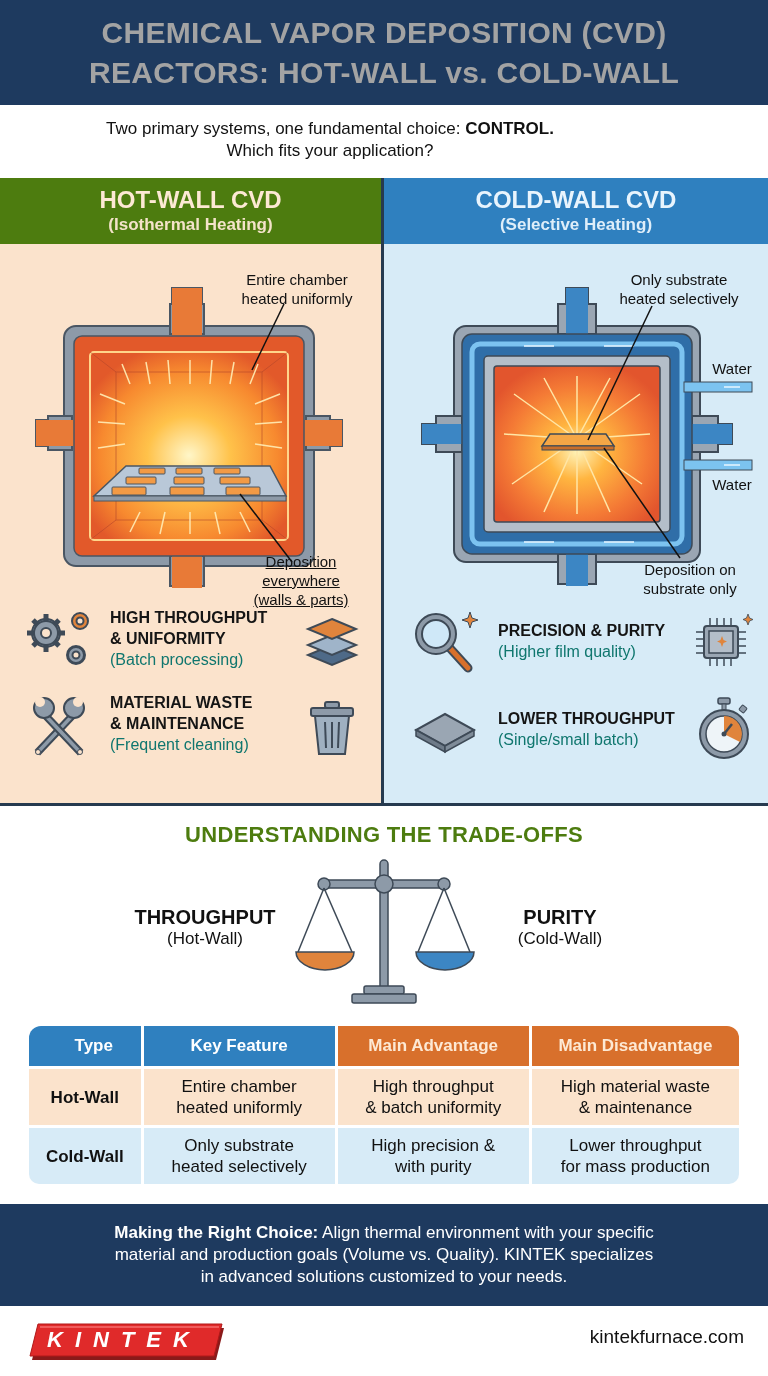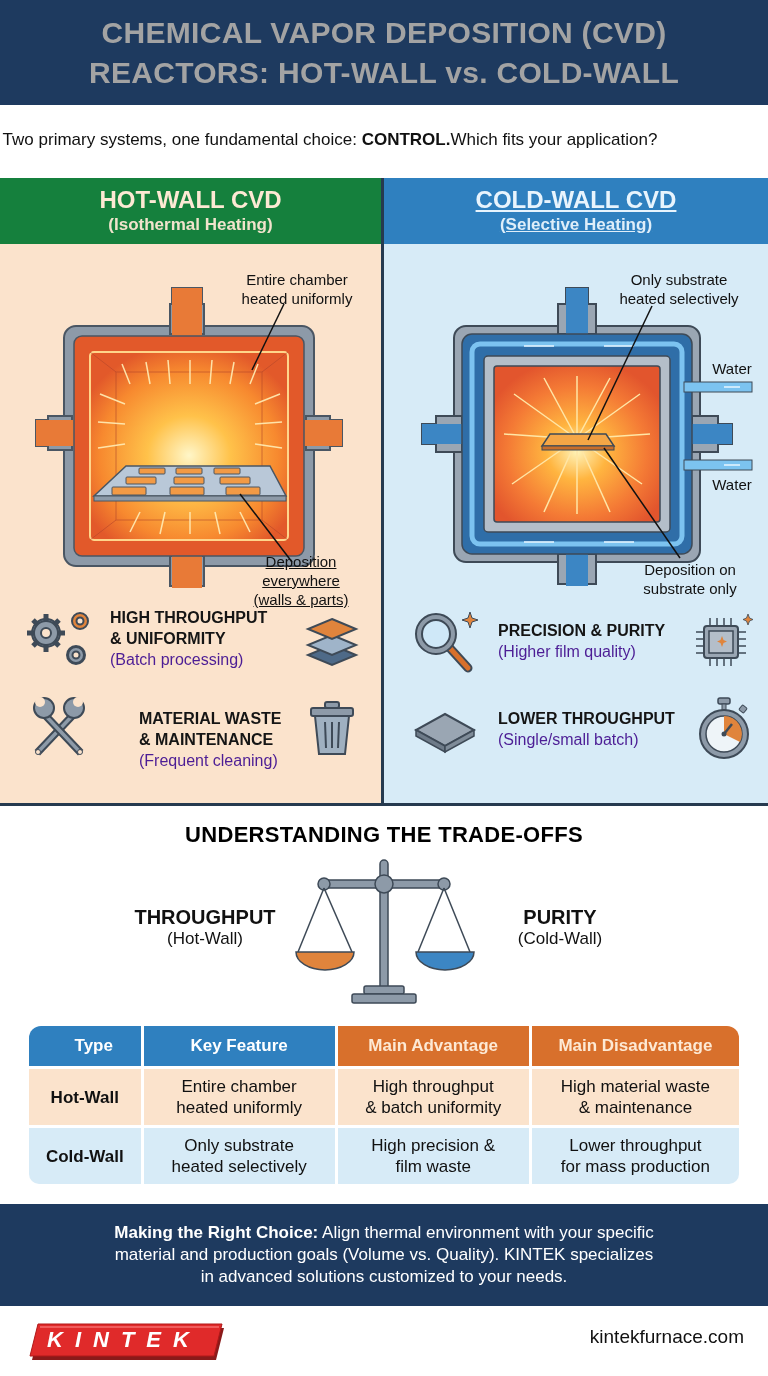--- a/index.html
+++ b/index.html
@@ -2,44 +2,44 @@
 <html><head>
 <meta charset="utf-8">
 <style>
   * { box-sizing: border-box; margin: 0; padding: 0; }
   html, body { width: 768px; height: 1376px; background: #ffffff; overflow: hidden; }
   body { font-family: "Liberation Sans", "DejaVu Sans", sans-serif; color: #111; position: relative; }
 
   .header { position: absolute; left: 0; top: 0; width: 768px; height: 105px; background: #1e3a5f; display: flex; flex-direction: column; align-items: center; justify-content: center; }
   .header .t { color: #a3a3a3; font-weight: bold; font-size: 30px; letter-spacing: 0.3px; line-height: 40px; text-align: center; }
 
-  .intro { position: absolute; left: 0; top: 105px; width: 660px; height: 70px; display: flex; flex-direction: row; align-items: center; justify-content: center; }
+  .intro { position: absolute; left: 0; top: 105px; width: 660px; height: 70px; display: flex; flex-direction: column; align-items: center; justify-content: center; }
   .intro .l { font-size: 17px; line-height: 22px; color: #111; text-align: center; }
   .intro b { font-weight: bold; }
 
   .panel { position: absolute; top: 178px; height: 628px; border-bottom: 3px solid #263a4f; }
   .panel.hot { left: 0; width: 384px; background: #fbe3cc; border-right: 3px solid #263a4f; }
   .panel.cold { left: 384px; width: 384px; background: #d7ebf7; }
   .panel-head { height: 66px; display: flex; flex-direction: column; align-items: center; justify-content: center; }
-  .hot .panel-head { background: #15803d; text-align: center; }
+  .hot .panel-head { background: #4d7c0f; text-align: center; }
   .cold .panel-head { background: #2f80bf; }
   .panel-head .ttl { color: #fff; font-weight: bold; font-size: 24px; line-height: 28px; }
   .panel-head .sub { color: #fff; font-weight: bold; font-size: 17px; line-height: 22px; opacity: .95; }
   .hot .panel-head .ttl, .hot .panel-head .sub { color: #fde9d4; }
-  .cold .panel-head .ttl, .cold .panel-head .sub { color: #e8f4fd; text-decoration: underline; }
+  .cold .panel-head .ttl, .cold .panel-head .sub { color: #e8f4fd; }
 
   .diagram { position: absolute; left: 0; top: 66px; width: 100%; height: 370px; }
   .ann { position: absolute; font-size: 15px; line-height: 19px; text-align: center; color: #111; }
 
   .feat { position: absolute; display: flex; align-items: center; }
   .feat .txt { position: absolute; }
   .feat .bold { font-weight: bold; font-size: 16px; line-height: 21px; color: #151515; }
-  .feat .norm { font-size: 16px; line-height: 21px; color: #4c1d95; }
-
-  .tradeoff-title { position: absolute; left: 0; top: 822px; width: 768px; text-align: center; font-weight: bold; font-size: 22px; color: #000000; letter-spacing: 0.3px; }
+  .feat .norm { font-size: 16px; line-height: 21px; color: #0f766e; }
+
+  .tradeoff-title { position: absolute; left: 0; top: 822px; width: 768px; text-align: center; font-weight: bold; font-size: 22px; color: #4d7c0f; letter-spacing: 0.3px; }
   .scale-lab { position: absolute; text-align: center; }
   .scale-lab .b { font-weight: bold; font-size: 20px; line-height: 22px; }
   .scale-lab .n { font-size: 17px; line-height: 22px; }
 
   table.cmp { position: absolute; left: 26px; top: 1023px; width: 716px; border-collapse: separate; border-spacing: 3px 3px; }
   table.cmp th { height: 40px; color: #fff; font-size: 17px; font-weight: bold; text-align: center; }
   table.cmp th.blue { background: #2f80bf; }
   table.cmp th.orange { background: #d8702c; color: #fde9d4; }
   table.cmp th.first { border-top-left-radius: 12px; padding-left: 18px; }
   table.cmp th.last { border-top-right-radius: 12px; margin-top: 48px; }
@@ -196,21 +196,21 @@
         <path d="M10 54 L46 16 L50 20 L14 58 Z"></path>
         <path d="M56 54 L20 16 L16 20 L52 58 Z"></path>
         <circle cx="48" cy="12" r="10"></circle>
         <circle cx="18" cy="12" r="10"></circle>
       </g>
       <circle cx="52" cy="6" r="5" fill="#fbe3cc"></circle>
       <circle cx="14" cy="6" r="5" fill="#fbe3cc"></circle>
       <circle cx="12" cy="56" r="2.5" fill="#fbe3cc" stroke="#3e4a57" stroke-width="1"></circle>
       <circle cx="54" cy="56" r="2.5" fill="#fbe3cc" stroke="#3e4a57" stroke-width="1"></circle>
     </svg>
-    <div class="txt" style="left:110px; top:20px;margin-left:29px;">
+    <div class="txt" style="left:110px; top:4px;">
       <div class="bold">MATERIAL WASTE</div>
       <div class="bold">&amp; MAINTENANCE</div>
       <div class="norm">(Frequent cleaning)</div>
     </div>
     <svg style="position:absolute; left:308px; top:12px;" width="48" height="56" viewBox="0 0 48 56">
       <rect x="17" y="2" width="14" height="6" rx="2" fill="#8d9aa8" stroke="#3e4a57" stroke-width="2"></rect>
       <rect x="3" y="8" width="42" height="8" rx="2" fill="#8d9aa8" stroke="#3e4a57" stroke-width="2"></rect>
       <path d="M7 16 L41 16 L37 54 L11 54 Z" fill="#9fb0c0" stroke="#3e4a57" stroke-width="2"></path>
       <g stroke="#3e4a57" stroke-width="2">
           <line x1="17" y1="22" x2="18" y2="48"></line>
@@ -420,21 +420,21 @@
         </td>
     </tr>
     <tr class="coldrow">
       <td class="type first">Cold-Wall</td>
       <td>
           <div>Only substrate</div>
           <div>heated selectively</div>
         </td>
       <td>
           <div>High precision &amp;</div>
-          <div>film waste</div>
+          <div>with purity</div>
         </td>
       <td class="last">
           <div>Lower throughput</div>
           <div>for mass production</div>
         </td>
     </tr>
   </tbody>
 </table>
 
 <div class="footer-band">

